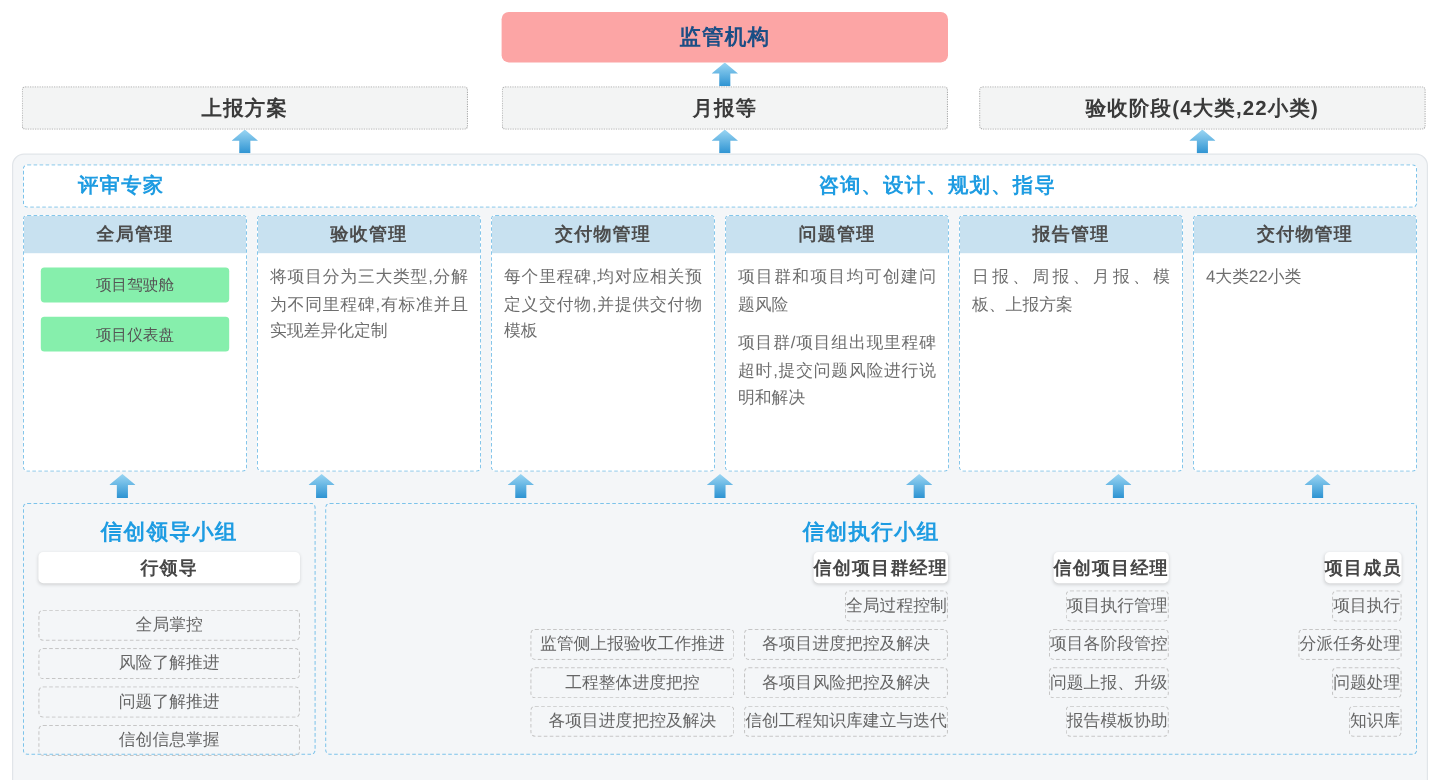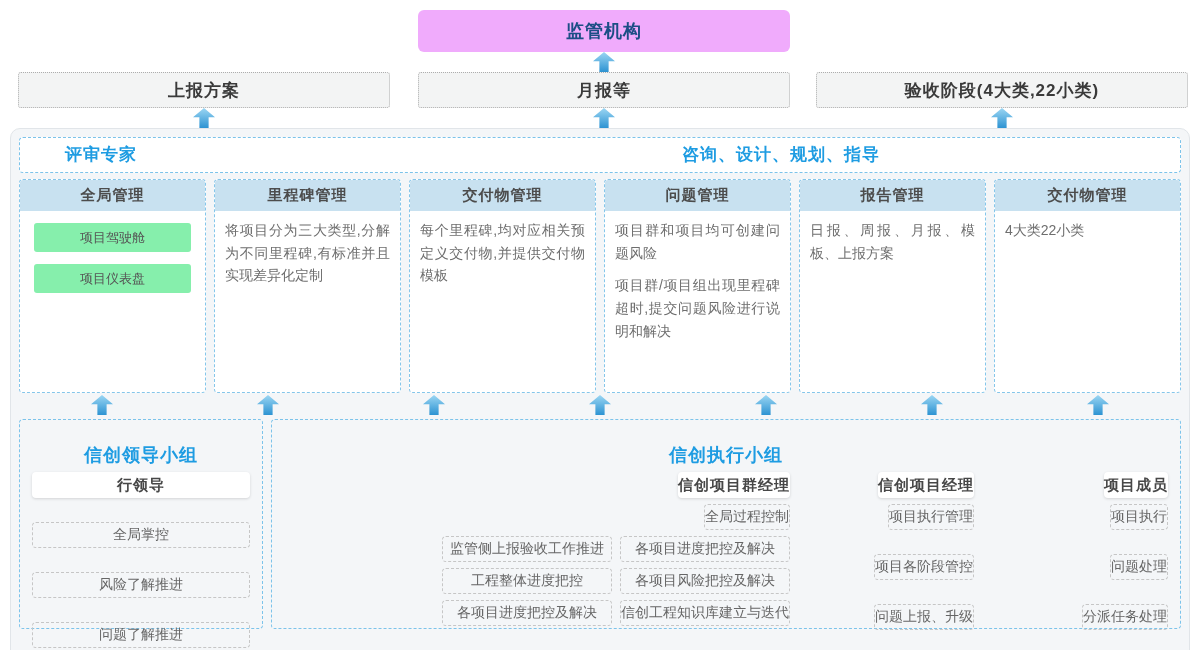--- a/index.html
+++ b/index.html
@@ -2,21 +2,21 @@
 <html><head>
 <meta charset="utf-8">
 <style>
   * { margin:0; padding:0; box-sizing:border-box; }
   html,body { width:1200px; height:650px; background:#ffffff;
     font-family:"Liberation Sans","DejaVu Sans",sans-serif; }
   body { position:relative; overflow:hidden; }
 
   
   .regulator { position:absolute; left:418px; top:10px; width:372px; height:42px;
-    background:#f0abfc; border-radius:6px; display:flex; align-items:center; justify-content:center;
+    background:#fca5a5; border-radius:6px; display:flex; align-items:center; justify-content:center;
     font-size:18px; font-weight:bold; color:#1b4e85; letter-spacing:1px; }
   .top-box { position:absolute; top:72px; height:36px;
     background:#f3f4f4; border:1px dotted #adadad; border-radius:3px;
     display:flex; align-items:center; justify-content:center;
     font-size:17px; font-weight:bold; color:#3a3a3a; letter-spacing:1px; }
   .tb1 { left:18px;  width:372px; }
   .tb2 { left:418px; width:372px; }
   .tb3 { left:816px; width:372px; }
 
   
@@ -51,28 +51,28 @@
   .mid-arrows { position:absolute; left:8px; right:8px; top:266px; height:20px;
     display:flex; }
   .mid-arrows .seg { flex:1; display:flex; justify-content:center; }
 
   
   .groups-row { position:absolute; left:8px; right:8px; top:290px; height:210px;
     display:flex; gap:8px; }
   .group-box { border:1px dashed #7cc3ea; border-radius:4px; position:relative; }
   .leader-box { width:244px; flex:none; }
   .executor-box { flex:1; }
-  .group-title { text-align:center; margin-top:20px; height:30px; line-height:30px;
+  .group-title { text-align:center; margin-top:8px; height:30px; line-height:30px;
     font-size:18px; font-weight:bold; color:#1e9ce2; letter-spacing:1px; }
   .role-head { height:26px; background:#ffffff; border-radius:4px;
     box-shadow:0 1px 3px rgba(0,0,0,.14); display:flex; align-items:center; justify-content:center;
     font-size:15px; font-weight:bold; color:#474747; letter-spacing:1px; }
   .task-chip { height:26px; border:1px dashed #c6c6c6; border-radius:4px;
     display:flex; align-items:center; justify-content:center;
-    font-size:14px; color:#666666; margin-top:24px; white-space:nowrap; }
+    font-size:14px; color:#666666; margin-top:6px; white-space:nowrap; }
   .leader-inner { padding:0 12px; }
   .leader-inner .role-head { margin-top:2px; margin-bottom:22px; }
   .executor-inner { padding:0 12px; display:flex; gap:12px; }
   .sub-col { display:flex; flex-direction:column;align-items:flex-end; }
   .sub1 { width:506px; flex:none; }
   .sub2 { width:172px; flex:none; }
   .sub3 { flex:1; }
   .sub-col .role-head { margin-top:2px; margin-bottom:6px; }
   .grid2 { display:grid; grid-template-columns:1fr 1fr; column-gap:8px; }
   .grid2 .task-chip { margin-top:6px; }
@@ -103,21 +103,21 @@
     <div class="pcol">
       <div class="pcol-head">全局管理</div>
       <div class="pcol-body">
         <span class="gray-chip">项目驾驶舱</span>
         <span class="gray-chip">项目仪表盘</span>
       </div>
     </div>
 
 
     <div class="pcol">
-      <div class="pcol-head">里程碑管理</div>
+      <div class="pcol-head">验收管理</div>
       <div class="pcol-body">
         <p>将项目分为三大类型,分解为不同里程碑,有标准并且实现差异化定制</p>
       </div>
     </div>
 
     <div class="pcol">
       <div class="pcol-head">交付物管理</div>
       <div class="pcol-body">
         <p>每个里程碑,均对应相关预定义交付物,并提供交付物模板</p>
       </div>
@@ -205,22 +205,22 @@
           <div class="role-head">信创项目经理</div>
           <div class="task-chip" style="margin-top:0;">项目执行管理</div>
           <div class="task-chip">项目各阶段管控</div>
           <div class="task-chip">问题上报、升级</div>
           <div class="task-chip">报告模板协助</div>
         </div>
 
         <div class="sub-col sub3">
           <div class="role-head">项目成员</div>
           <div class="task-chip" style="margin-top:0;">项目执行</div>
+          <div class="task-chip">分派任务处理</div>
           <div class="task-chip">问题处理</div>
-          <div class="task-chip">分派任务处理</div>
           <div class="task-chip">知识库</div>
         </div>
 
       </div>
     </div>
 
   </div>
 </div>
 
 </body></html>

